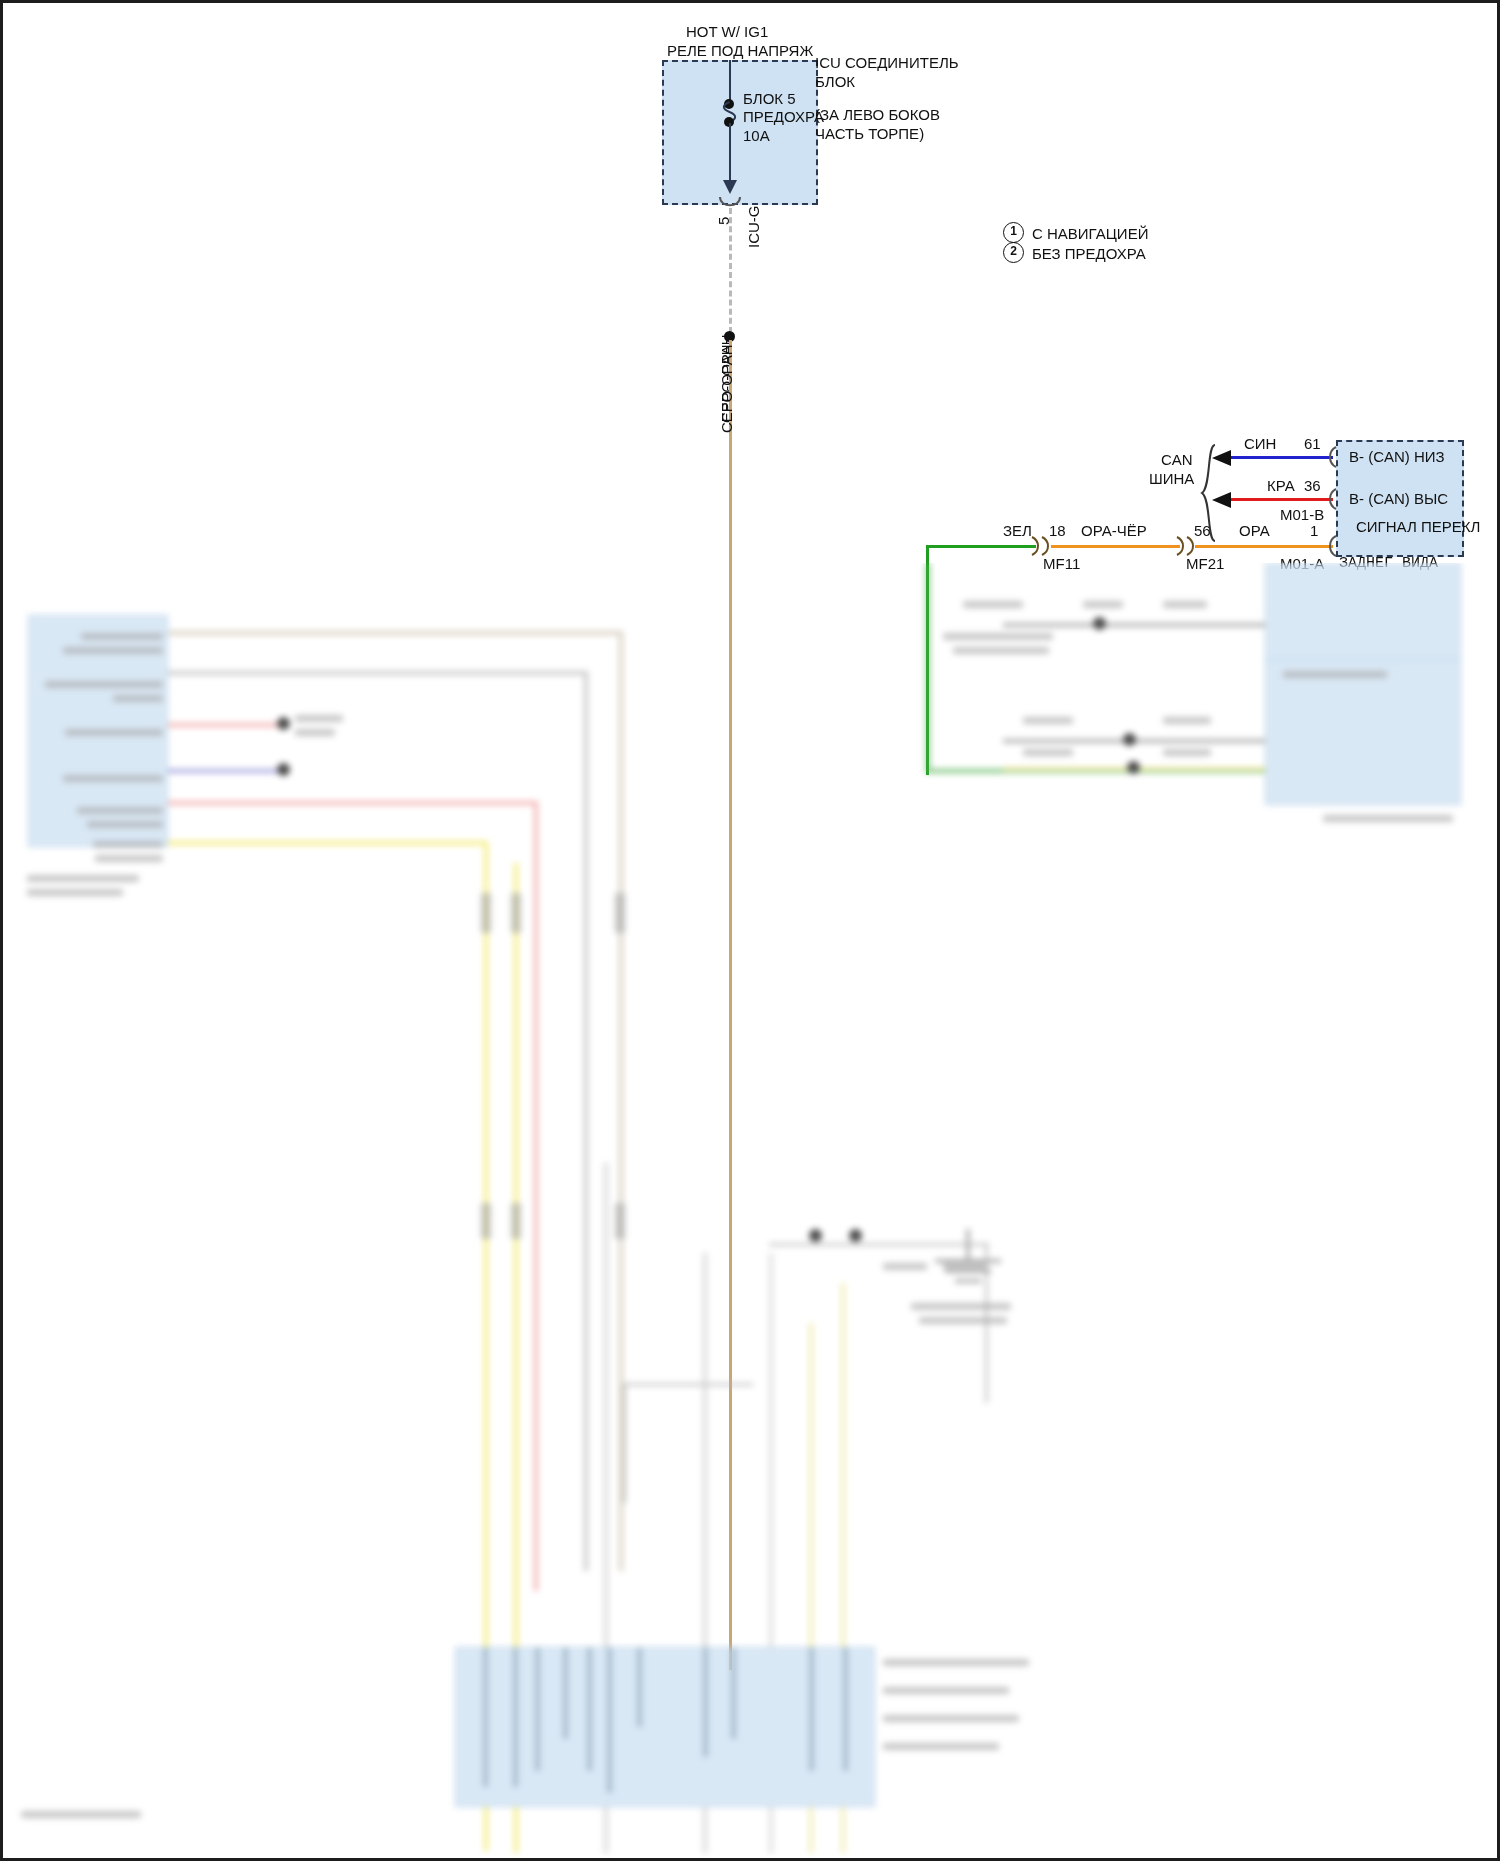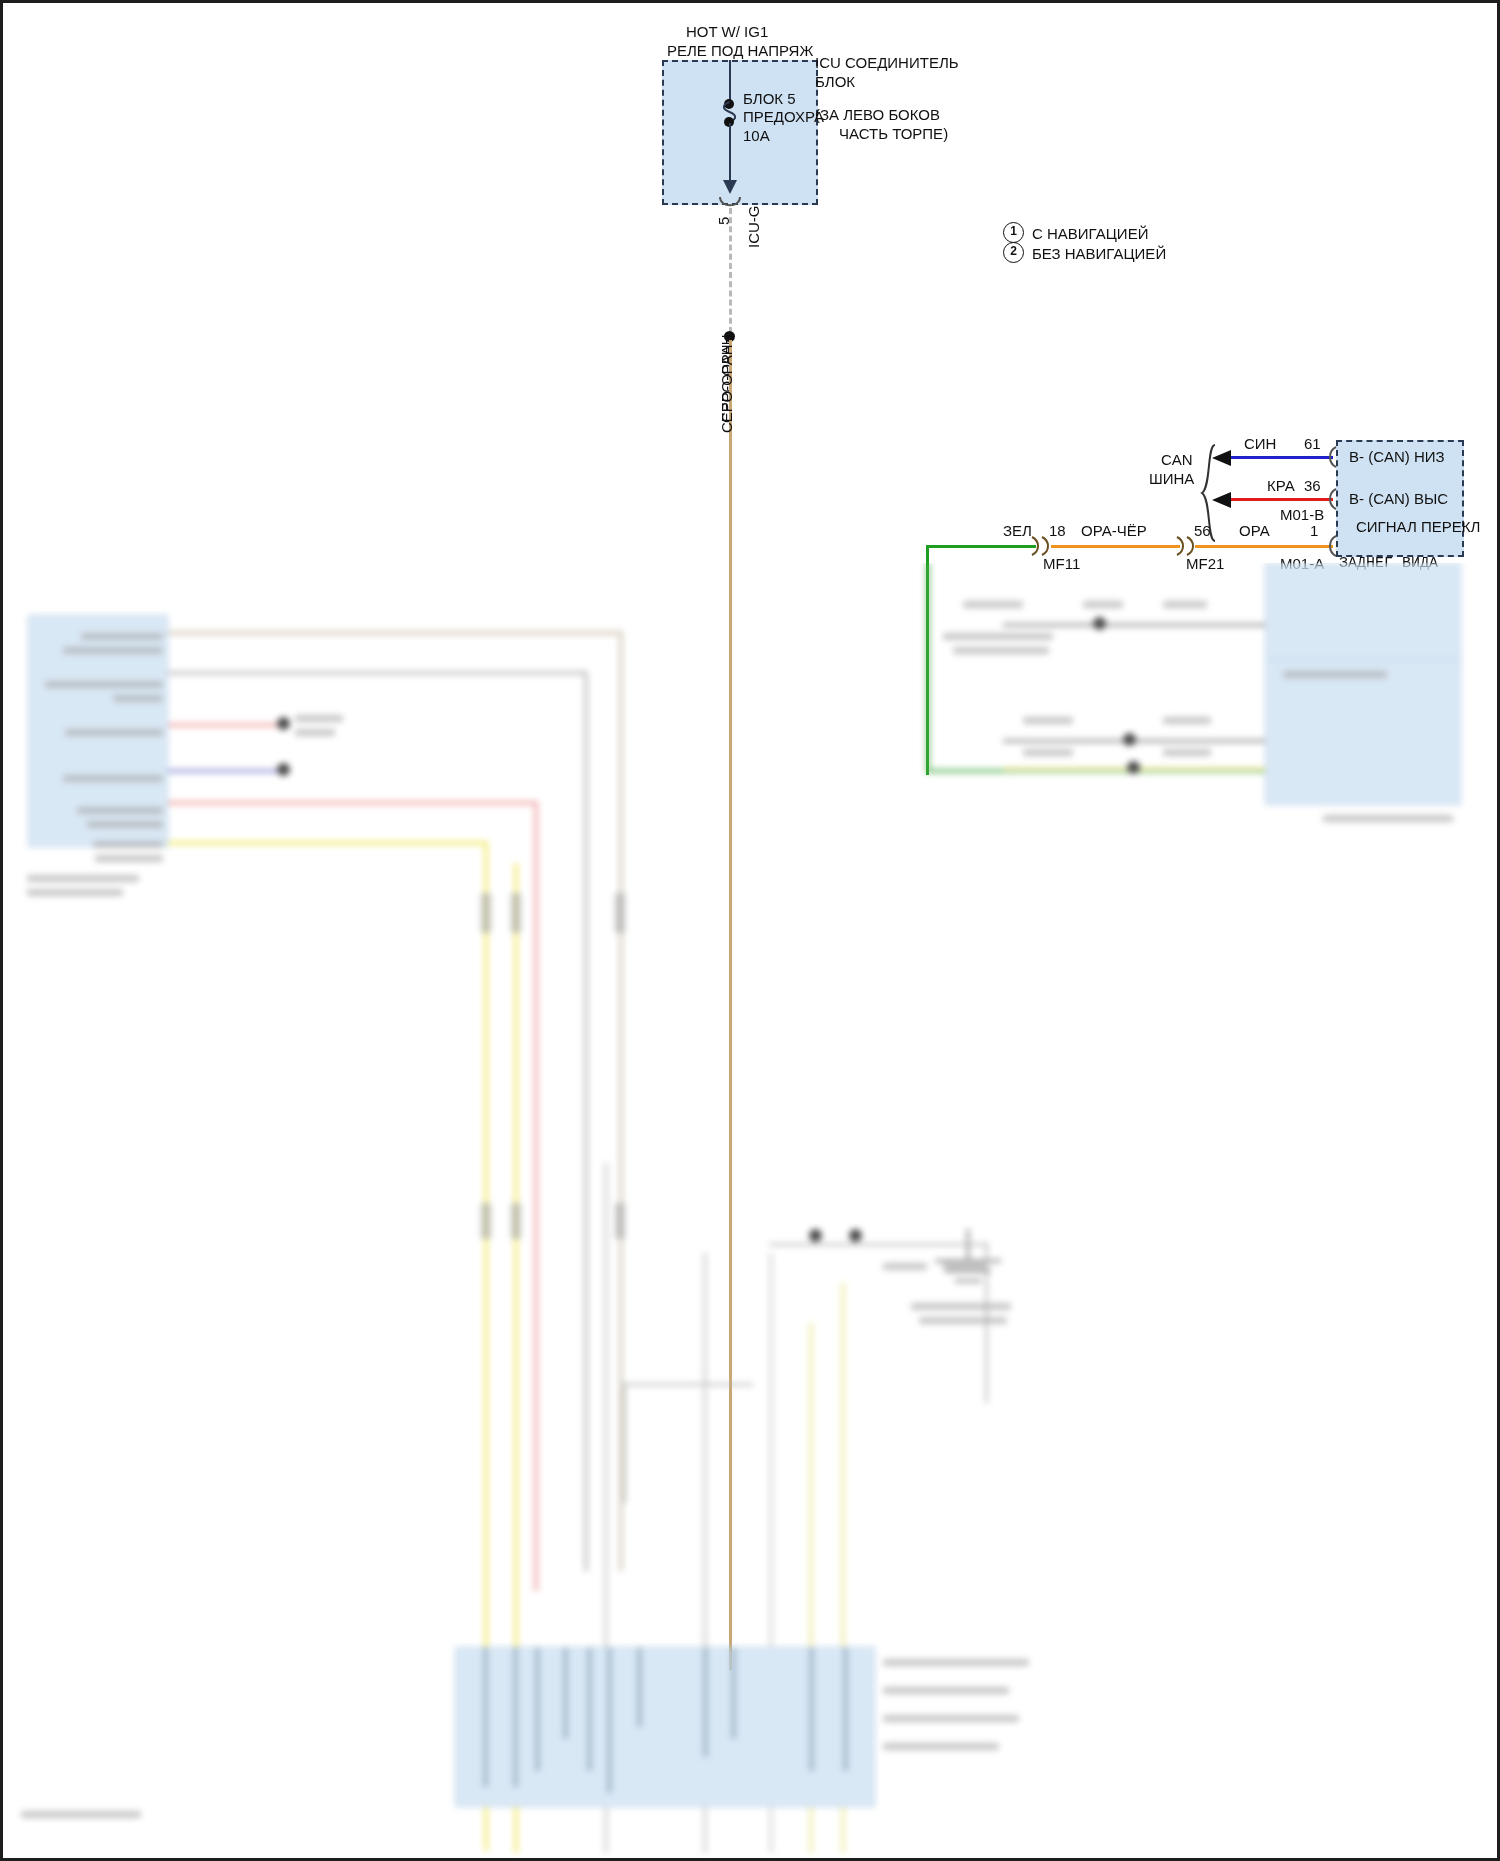--- a/index.html
+++ b/index.html
@@ -66,21 +66,21 @@
 <div id="page">
 
   <div class="dashbox" style="left:659px;top:57px;width:156px;height:145px;"></div>
 
   <div class="txt" style="left:683px;top:20px;">HOT W/ IG1</div>
   <div class="txt" style="left:664px;top:39px;">РЕЛЕ ПОД НАПРЯЖ</div>
 
   <div class="txt" style="left:812px;top:51px;">ICU СОЕДИНИТЕЛЬ</div>
   <div class="txt" style="left:812px;top:70px;">БЛОК</div>
   <div class="txt" style="left:812px;top:103px;">(ЗА ЛЕВО БОКОВ</div>
-  <div class="txt" style="left:812px;top:122px;margin-left:24px;">ЧАСТЬ ТОРПЕ)</div>
+  <div class="txt" style="left:812px;top:122px;">ЧАСТЬ ТОРПЕ)</div>
 
   <div class="wire vw" style="left:726px;top:57px;height:44px;background:#2b3a52;width:2px;"></div>
 
   <div class="dot" style="left:721px;top:96px;width:10px;height:10px;"></div>
   <svg class="abs" style="left:714px;top:98px;" width="26" height="22" viewBox="0 0 26 22">
     <path d="M12.5 1 C5 4, 5 8, 12.5 11 C20 14, 20 18, 12.5 21" fill="none" stroke="#2b3a52" stroke-width="2"></path>
   </svg>
   <div class="dot" style="left:721px;top:114px;width:10px;height:10px;"></div>
 
   <div class="txt" style="left:740px;top:87px;">БЛОК 5</div>
@@ -108,21 +108,21 @@
   <div class="dot" style="left:721px;top:328px;"></div>
 
   <div class="wire vw" style="left:726px;top:337px;height:1330px;background:#c8a775;"></div>
 
   <div class="vlabel" style="left:715px;top:430px;">СЕРО-ОРАН</div>
 
   <div class="lcircle" style="left:1000px;top:219px;">1</div>
   <div class="txt" style="left:1029px;top:222px;">С НАВИГАЦИЕЙ</div>
 
   <div class="lcircle" style="left:1000px;top:239px;">2</div>
-  <div class="txt" style="left:1029px;top:242px;">БЕЗ НАВИГАЦИЕЙ</div>
+  <div class="txt" style="left:1029px;top:242px;">БЕЗ ПРЕДОХРА</div>
 
   <div class="dashbox" style="left:1333px;top:437px;width:128px;height:117px;"></div>
 
   <svg class="abs" style="left:1194px;top:440px;" width="22" height="100" viewBox="0 0 22 100">
     <path d="M18 2 C10 2, 14 44, 5 50 C14 56, 10 98, 18 98" fill="none" stroke="#333" stroke-width="2"></path>
   </svg>
   <div class="txt" style="left:1158px;top:448px;">CAN</div>
   <div class="txt" style="left:1146px;top:467px;">ШИНА</div>
 
   <div class="wire hw" style="left:1228px;top:453px;width:102px;background:#2222cc;"></div>

